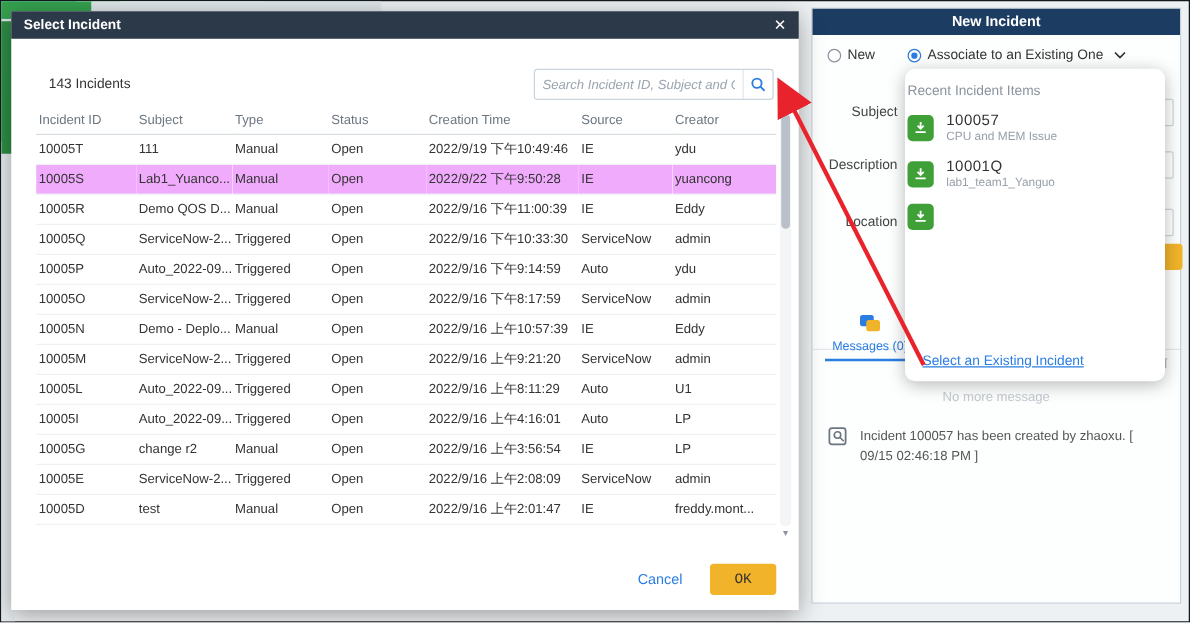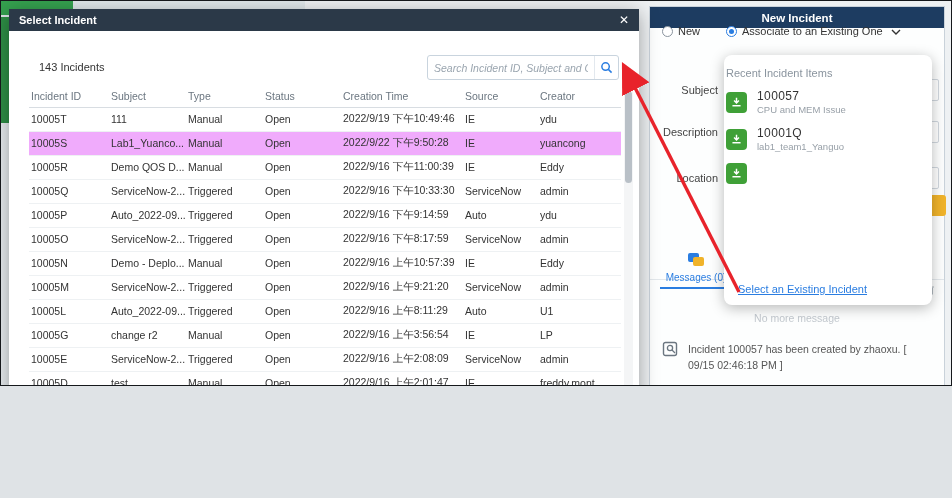--- a/index.html
+++ b/index.html
@@ -1,17 +1,17 @@
 <!DOCTYPE html>
 <html><head>
 <meta charset="utf-8">
 <style>
   * { margin:0; padding:0; box-sizing:border-box; }
   body { font-family:"Liberation Sans", sans-serif; background:#dfe3e6; }
-  .screen { position:relative; width:952px; height:386px; overflow:hidden;
+  .screen { position:relative; width:952px; height:498px; overflow:hidden;
             border:1px solid #15181b; background:#eef1f3; }
 
   
   .frag { position:absolute; }
 
   
   .modal { position:absolute; left:8px; top:8px; width:630px; height:479px;
            background:#ffffff; box-shadow:0 4px 18px rgba(0,0,0,.35); z-index:5; }
   .modal-header { height:22px; background:#2b3948; color:#fff; display:flex;
                   align-items:center; justify-content:space-between; padding:0 10px;
@@ -51,21 +51,21 @@
   .cancel-link { color:#2a7de1; font-size:11.5px; cursor:pointer; }
   .ok-btn { width:53px; height:25px; background:#f0b32a; border:none; border-radius:3px;
             font-size:11.5px; color:#333; font-family:Liberation Mono, monospace;
             cursor:pointer; }
 
   
   .panel { position:absolute; left:648px; top:5px; width:296px; height:477px;
            background:#fdfefe; border:1px solid #c9d2da; z-index:4; }
   .panel-header { height:21px; background:#1d3c61; color:#fff; font-size:11.5px;
                   font-weight:bold; display:flex; align-items:center; justify-content:center; }
-  .radio-row { position:absolute; left:12px; top:18px; display:flex; gap:26px;
+  .radio-row { position:absolute; left:12px; top:31px; display:flex; gap:26px;
                font-size:11px; color:#333; align-items:center; }
   .radio { display:flex; align-items:center; gap:5px; cursor:pointer; }
   .rdot { width:11px; height:11px; border-radius:50%; border:1px solid #8a949e; background:#fff; }
   .radio.sel .rdot { border:1px solid #2a7de1; position:relative; }
   .radio.sel .rdot::after { content:""; position:absolute; left:2px; top:2px; width:5px;
                             height:5px; border-radius:50%; background:#2a7de1; }
   .chev { margin-left:3px; }
 
   .field-row { position:absolute; left:8px; display:flex; align-items:center; }
   .field-label { width:60px; text-align:right; font-size:11px; color:#444; margin-right:9px; }
@@ -230,20 +230,29 @@
             <td class="col6">admin</td>
           </tr>
           <tr>
             <td class="col0">10005L</td>
             <td class="col1">Auto_2022-09...</td>
             <td class="col2">Triggered</td>
             <td class="col3">Open</td>
             <td class="col4">2022/9/16 上午8:11:29</td>
             <td class="col5">Auto</td>
             <td class="col6">U1</td>
+          </tr>
+          <tr>
+            <td class="col0">10005I</td>
+            <td class="col1">Auto_2022-09...</td>
+            <td class="col2">Triggered</td>
+            <td class="col3">Open</td>
+            <td class="col4">2022/9/16 上午4:16:01</td>
+            <td class="col5">Auto</td>
+            <td class="col6">LP</td>
           </tr>
           <tr>
             <td class="col0">10005G</td>
             <td class="col1">change r2</td>
             <td class="col2">Manual</td>
             <td class="col3">Open</td>
             <td class="col4">2022/9/16 上午3:56:54</td>
             <td class="col5">IE</td>
             <td class="col6">LP</td>
           </tr>

